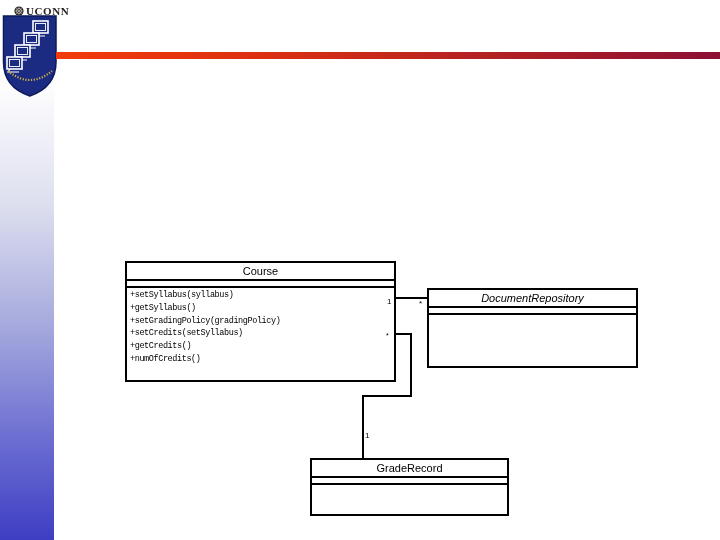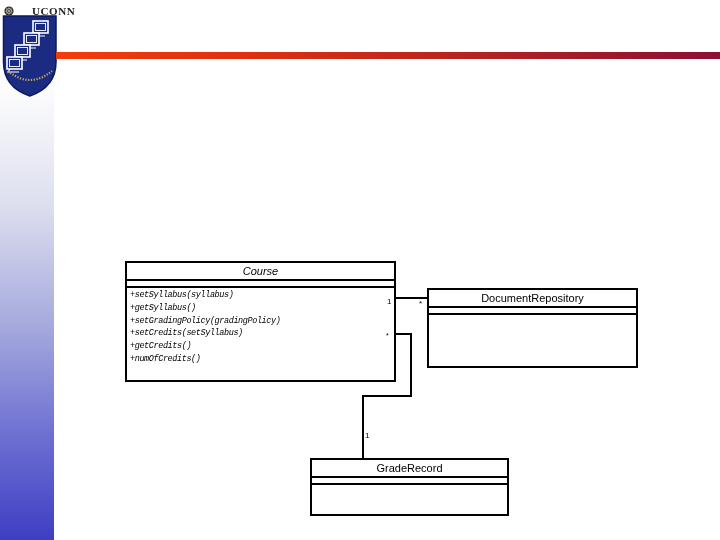--- a/index.html
+++ b/index.html
@@ -8,36 +8,36 @@
 
   
   .sidebar{position:absolute;left:0;top:0;width:54px;height:540px;
     background:linear-gradient(180deg,#ffffff 0%,#fdfdfe 16%,#dddfef 38%,#a6aadd 60%,#6a6cd1 82%,#3e3ec3 100%);}
 
   
   .redbar{position:absolute;left:56px;right:0;top:52px;height:7px;
     background:linear-gradient(90deg,#f23c0c 0%,#dd3010 30%,#b32122 65%,#8c1034 100%);}
 
   
-  .wordmark{position:absolute;left:4px;top:2px;display:flex;align-items:center;gap:18px;}
+  .wordmark{position:absolute;left:14px;top:2px;display:flex;align-items:center;gap:2px;}
   .wordmark-text{color:#262220;font-family:"Liberation Serif",serif;font-weight:bold;
     font-size:11px;letter-spacing:0.6px;line-height:12px;}
   .crest{position:absolute;left:2px;top:15px;}
 
   
   .uml-class{position:absolute;background:#fff;border:2px solid #000;box-sizing:border-box;}
   .uml-title{height:16px;line-height:16px;text-align:center;font-size:11px;color:#000;
     border-bottom:2px solid #000;font-family:"Liberation Sans",sans-serif;}
   .uml-attrs{height:5px;border-bottom:2px solid #000;}
   .uml-methods{padding:1px 3px 9px 3px;}
   .uml-method{font-family:"Liberation Mono","DejaVu Sans Mono",monospace;font-size:8.5px;
     line-height:12.8px;letter-spacing:-0.4px;white-space:nowrap;color:#000;}
 
-  #course{left:125px;top:261px;width:271px;height:121px;font-style:italic;}
-  #documentRepository{left:427px;top:288px;width:211px;height:80px;}
+  #course{left:125px;top:261px;width:271px;height:121px;}
+  #documentRepository{left:427px;top:288px;width:211px;height:80px;font-style:italic;}
   #gradeRecord{left:269px;top:458px;width:199px;height:58px;margin-left:41px;}
 
   
   .conn{position:absolute;background:#000;}
   #c1{left:396px;top:297px;width:31px;height:2px;}
   #c2-stub{left:396px;top:333px;width:16px;height:2px;}
   #c2-v1{left:410px;top:333px;width:2px;height:64px;}
   #c2-h{left:362px;top:395px;width:50px;height:2px;}
   #c2-v2{left:362px;top:395px;width:2px;height:63px;}
 

